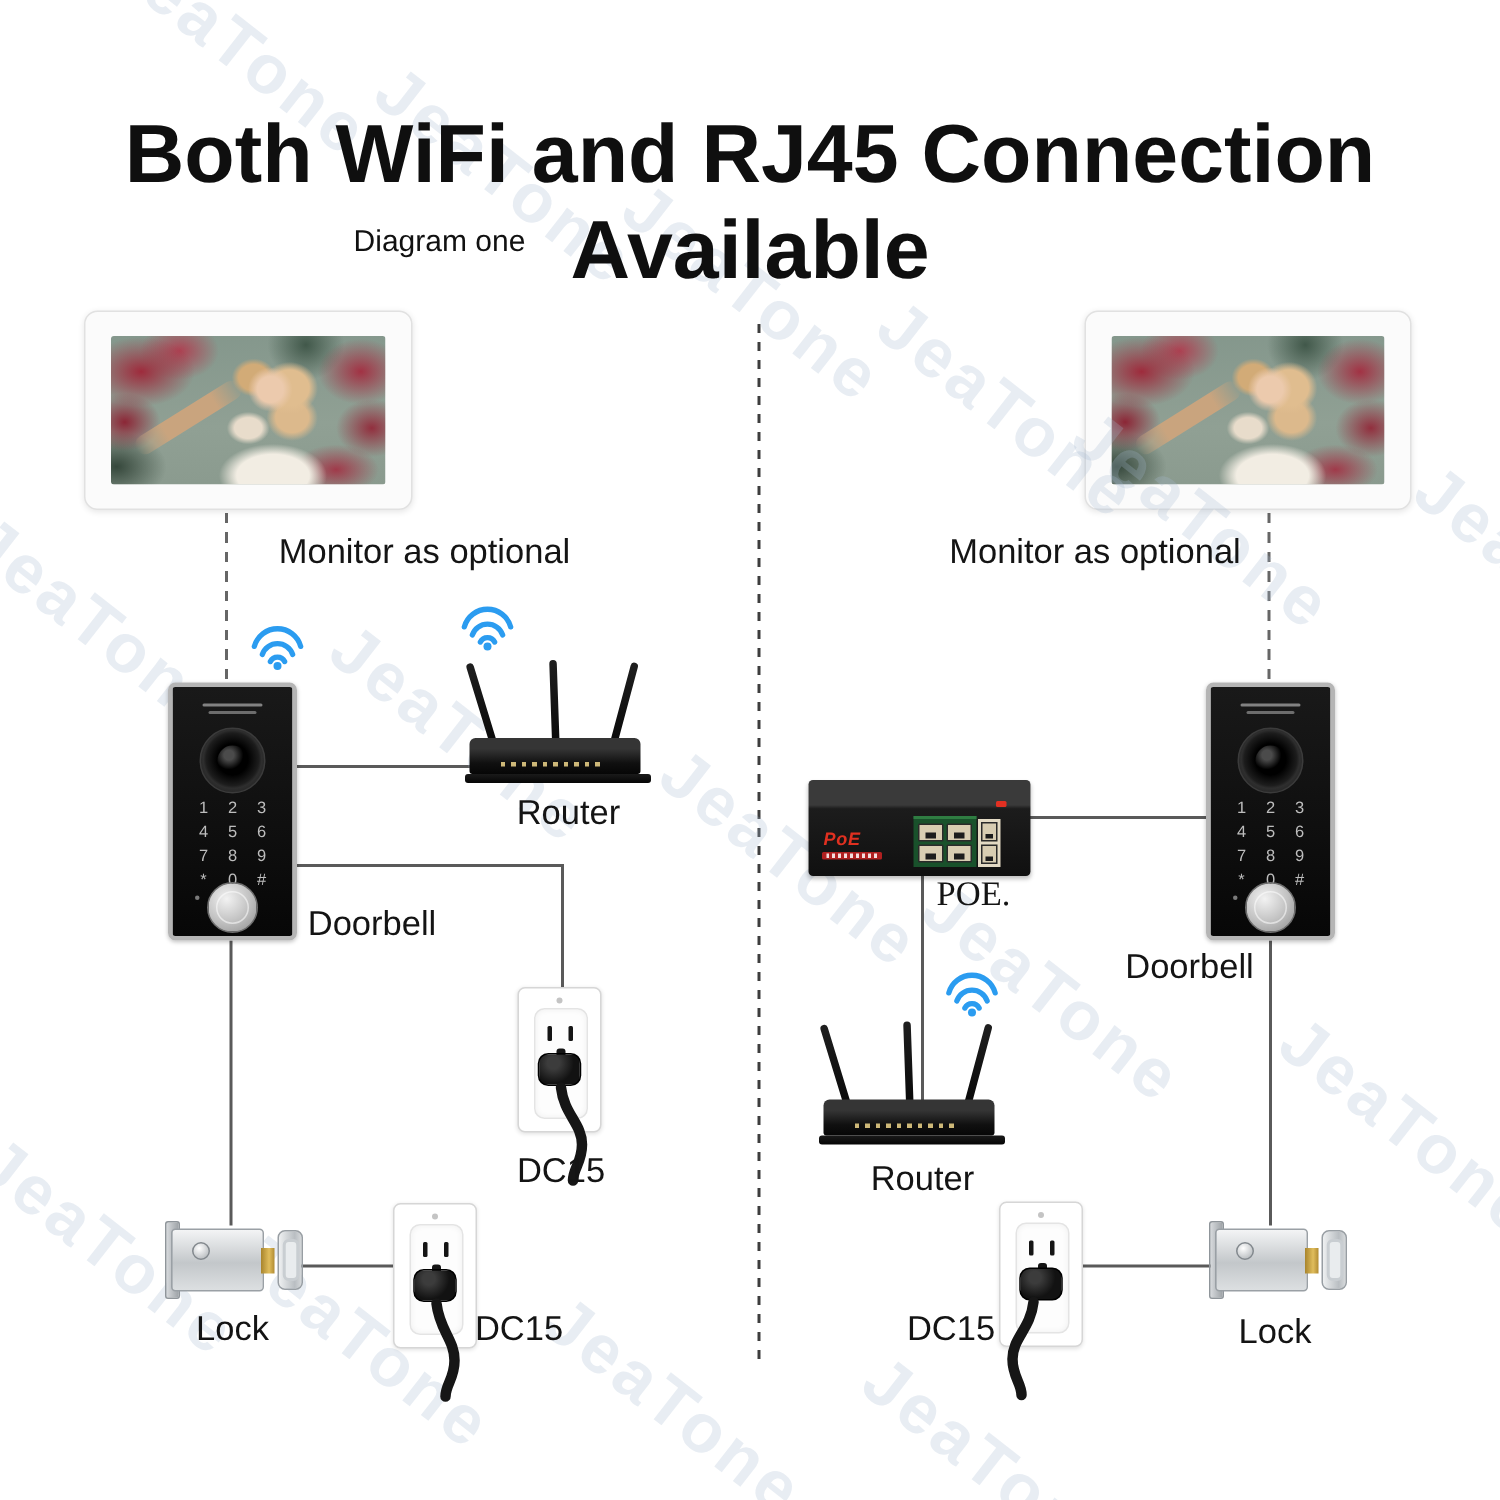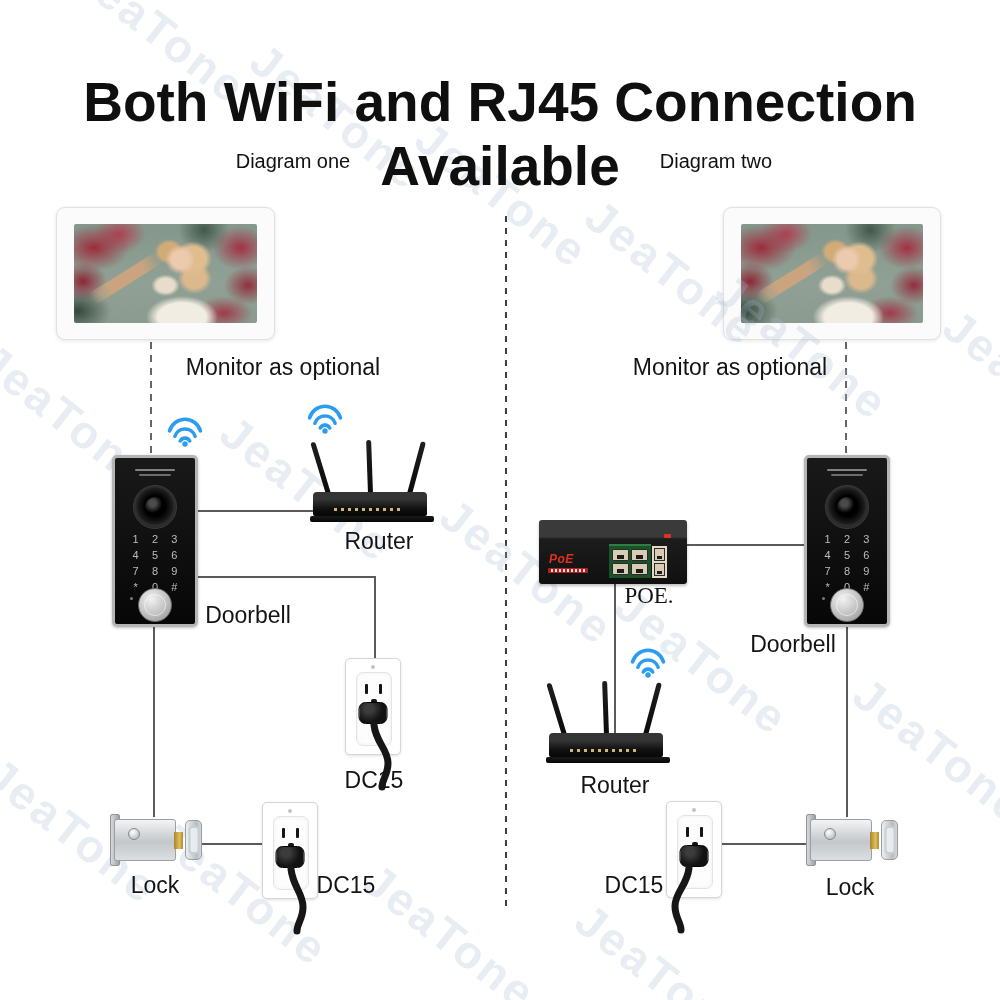--- a/index.html
+++ b/index.html
@@ -153,21 +153,20 @@
   <div class="wm" style="left:425px;top:545px;">JeaTone</div>
   <div class="wm" style="left:600px;top:635px;">JeaTone</div>
   <div class="wm" style="left:838px;top:724px;">JeaTone</div>
   <div class="wm" style="left:-30px;top:804px;">JeaTone</div>
   <div class="wm" style="left:140px;top:866px;">JeaTone</div>
   <div class="wm" style="left:348px;top:910px;">JeaTone</div>
   <div class="wm" style="left:560px;top:950px;">JeaTone</div>
 
   <div class="title">Both WiFi and RJ45 Connection Available</div>
   <div class="heading" style="left:173px;top:150px;">Diagram one</div>
-  <div class="heading" style="left:596px;top:150px;">Diagram two</div>
 
   <div class="divider" style="left:505px;top:216px;height:690px;"></div>
 
   <div class="vdash" style="left:150px;top:342px;height:113px;"></div>
   <div class="cline h" style="left:198px;top:510px;width:118px;"></div>
   <div class="cline h" style="left:198px;top:576px;width:178px;"></div>
   <div class="cline v" style="left:374px;top:576px;height:84px;"></div>
   <div class="cline v" style="left:153px;top:627px;height:190px;"></div>
   <div class="cline h" style="left:198px;top:843px;width:66px;"></div>
 

